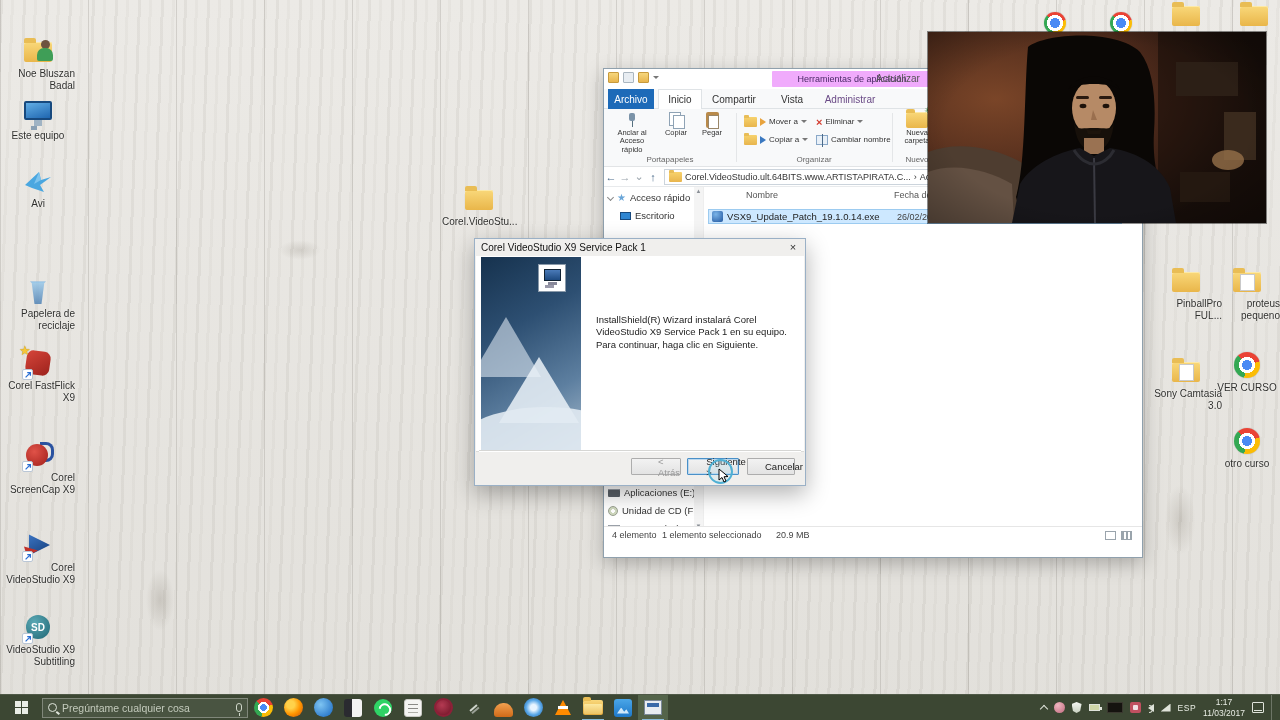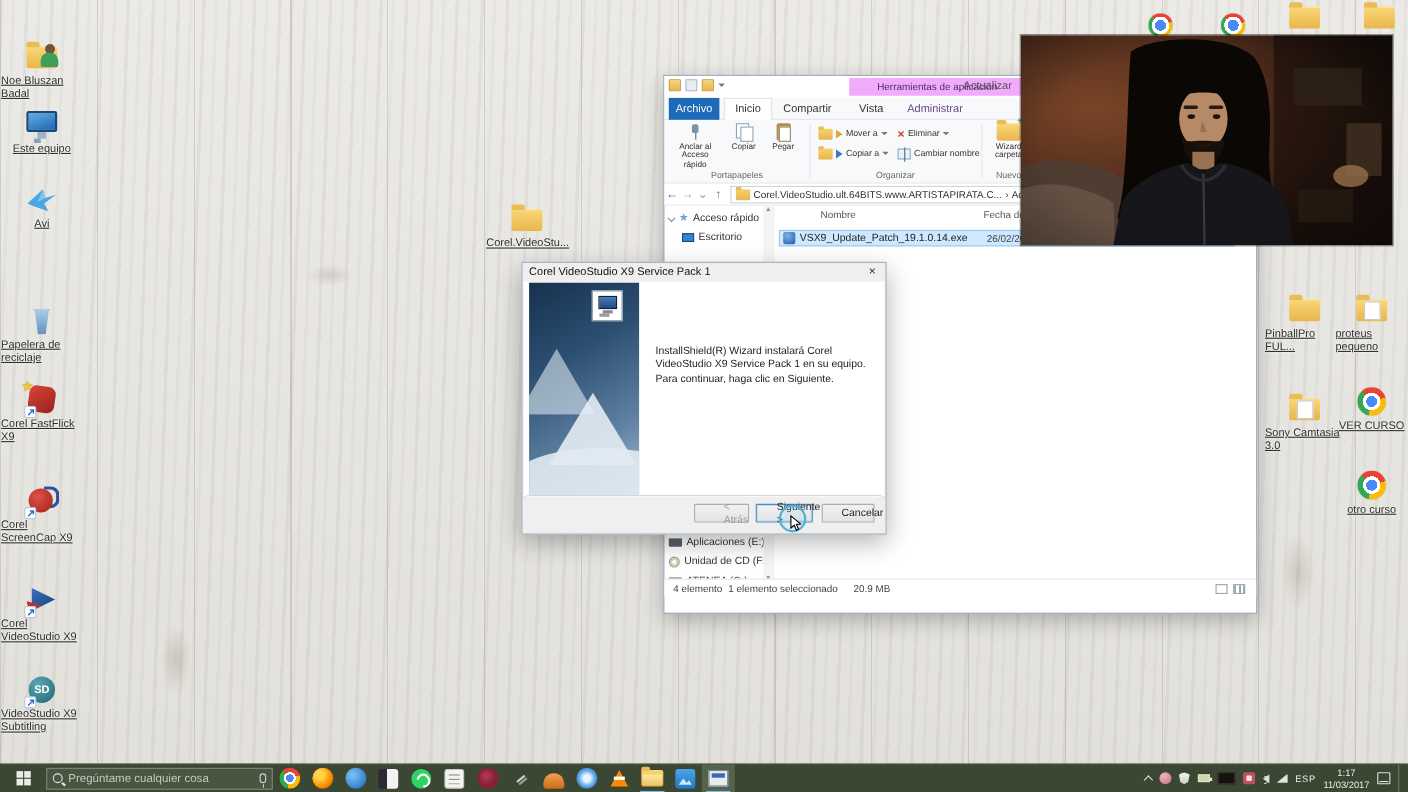--- a/index.html
+++ b/index.html
@@ -10,21 +10,21 @@
       radial-gradient(ellipse 26px 60px at 520px 430px, rgba(120,112,100,.30), transparent 70%),
       radial-gradient(ellipse 20px 44px at 160px 600px, rgba(120,112,100,.25), transparent 70%),
       radial-gradient(ellipse 22px 50px at 1180px 520px, rgba(120,112,100,.22), transparent 70%),
       radial-gradient(ellipse 30px 14px at 300px 250px, rgba(120,112,100,.20), transparent 70%),
       repeating-linear-gradient(90deg, rgba(105,100,92,.20) 0px, rgba(105,100,92,.20) 1px, transparent 1px, transparent 88px),
       repeating-linear-gradient(92deg, rgba(150,145,135,.12) 0 3px, transparent 3px 11px, rgba(170,165,155,.09) 11px 14px, transparent 14px 23px),
       linear-gradient(180deg,#eceae6,#e2e0db);
   }
   
   .dico { position:absolute; width:76px; display:flex; flex-direction:column; align-items:center; gap:2px; z-index:1; cursor:default; }
-  .dico .lbl { font-size:10px; line-height:1.15; color:#30302e; text-align:left; text-shadow:0 0 2px rgba(255,255,255,.9); max-width:74px;text-decoration:underline; }
+  .dico .lbl { font-size:10px; line-height:1.15; color:#30302e; text-align:right; text-shadow:0 0 2px rgba(255,255,255,.9); max-width:74px; }
   .ig { position:relative; width:32px; height:30px; }
   .folder { position:absolute; left:2px; top:6px; width:28px; height:20px; border-radius:2px;
      background:linear-gradient(180deg,#f9d87a,#e9b64a); box-shadow:inset 0 1px 0 #fce9a8; }
   .folder::before { content:""; position:absolute; left:0; top:-4px; width:12px; height:5px; border-radius:2px 2px 0 0; background:#e9bd55; }
   .folder.page::after { content:""; position:absolute; left:7px; top:2px; width:13px; height:15px; background:#fff; border:1px solid #c9c9c9; }
   .sc-arrow { position:absolute; left:0; bottom:-2px; width:11px; height:11px; background:#fff; border:1px solid #b9c6d6; border-radius:2px; }
   .sc-arrow svg { position:absolute; left:1px; top:1px; }
   .person { position:absolute; right:1px; top:4px; width:16px; height:22px; }
   .person::before { content:""; position:absolute; left:4px; top:0; width:9px; height:9px; border-radius:50%; background:#6e5340; }
   .person::after { content:""; position:absolute; left:0; top:8px; width:16px; height:13px; border-radius:7px 7px 2px 2px; background:#3f9e57; }
@@ -362,21 +362,21 @@
           <span class="caret"></span>
       </div>
       <div class="rb-small" style="left:212px;top:24px">
         <span class="ic-ren"></span>
         <span>Cambiar nombre</span>
       </div>
       <div class="rgroup-label" style="left:140px;width:140px">Organizar</div>
       <div class="vsep" style="left:288px"></div>
       <div class="rb-big" style="left:292px;width:42px">
         <span class="nf-ico"></span>
-        <span>Wizard carpeta</span>
+        <span>Nueva carpeta</span>
       </div>
       <div class="rgroup-label" style="left:292px;width:42px">Nuevo</div>
       <div class="vsep" style="left:338px"></div>
       <span class="q" style="position:absolute;left:344px;top:8px;width:11px;height:11px;background:#e8edf2;border:1px solid #aab6c0"></span>
       <span class="q" style="position:absolute;left:344px;top:26px;width:11px;height:11px;background:#e8edf2;border:1px solid #aab6c0"></span>
     </div>
     <div class="addr">
       <span class="nav-arrow on">←</span>
       <span class="nav-arrow">→</span>
       <span class="nav-arrow">⌄</span>

